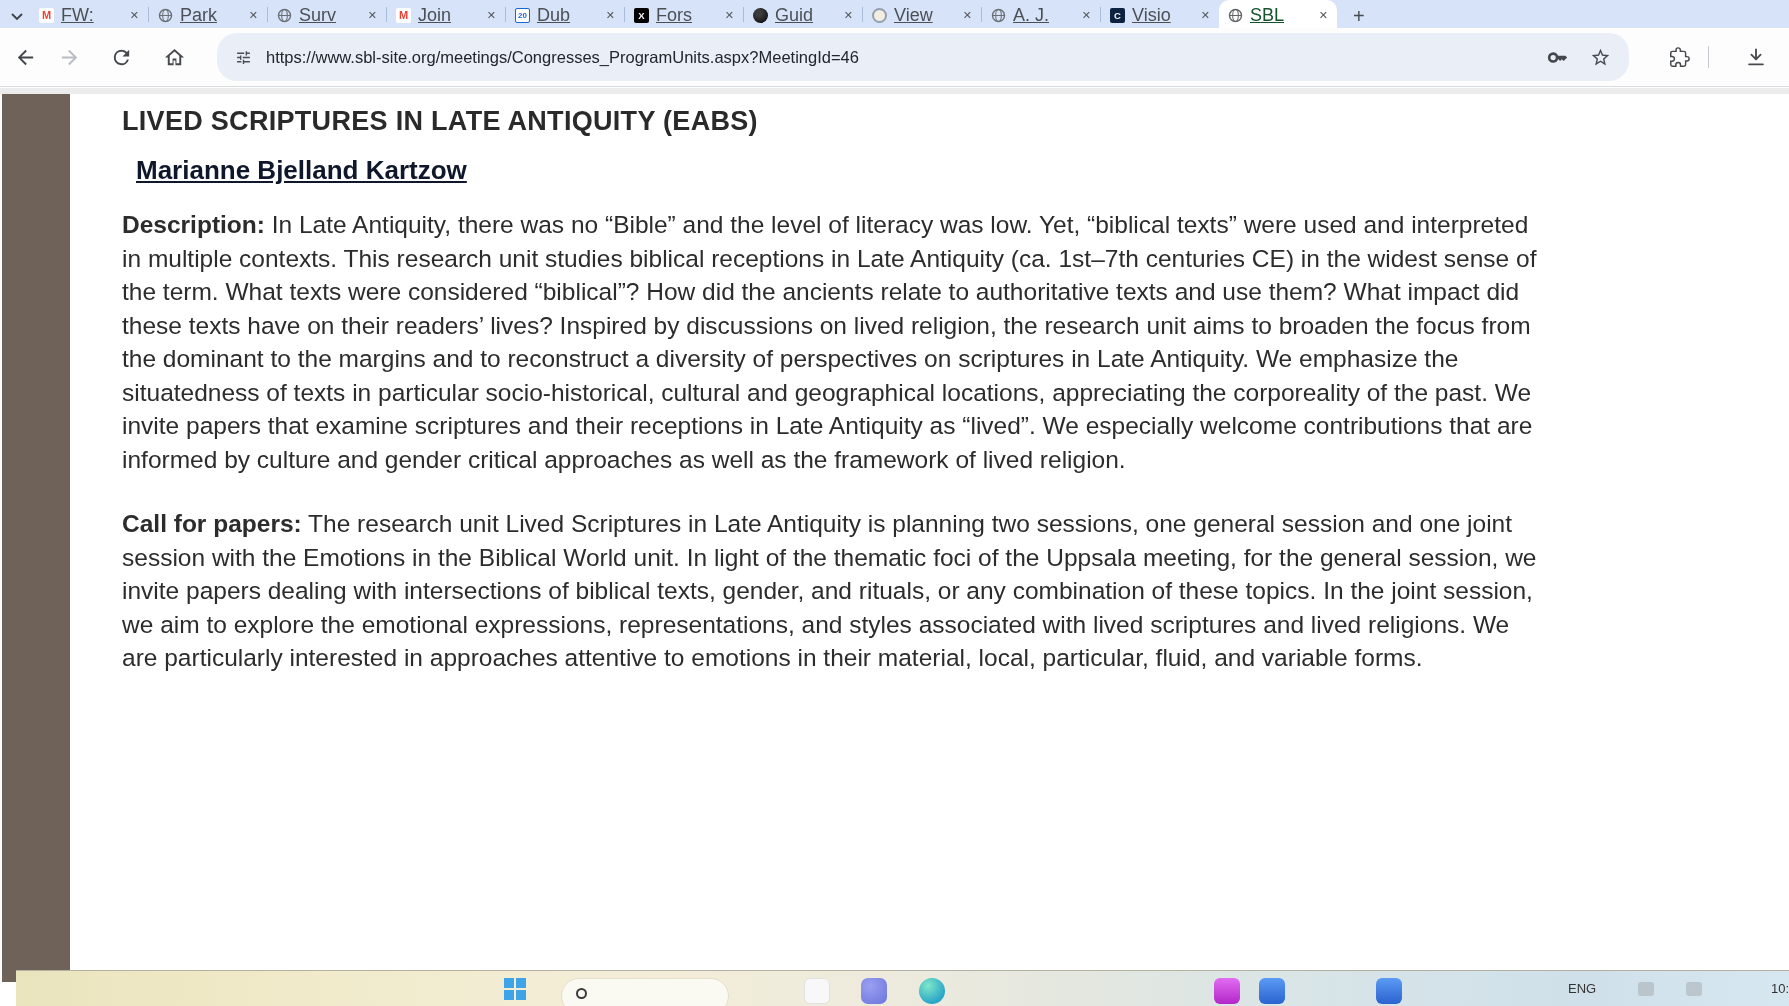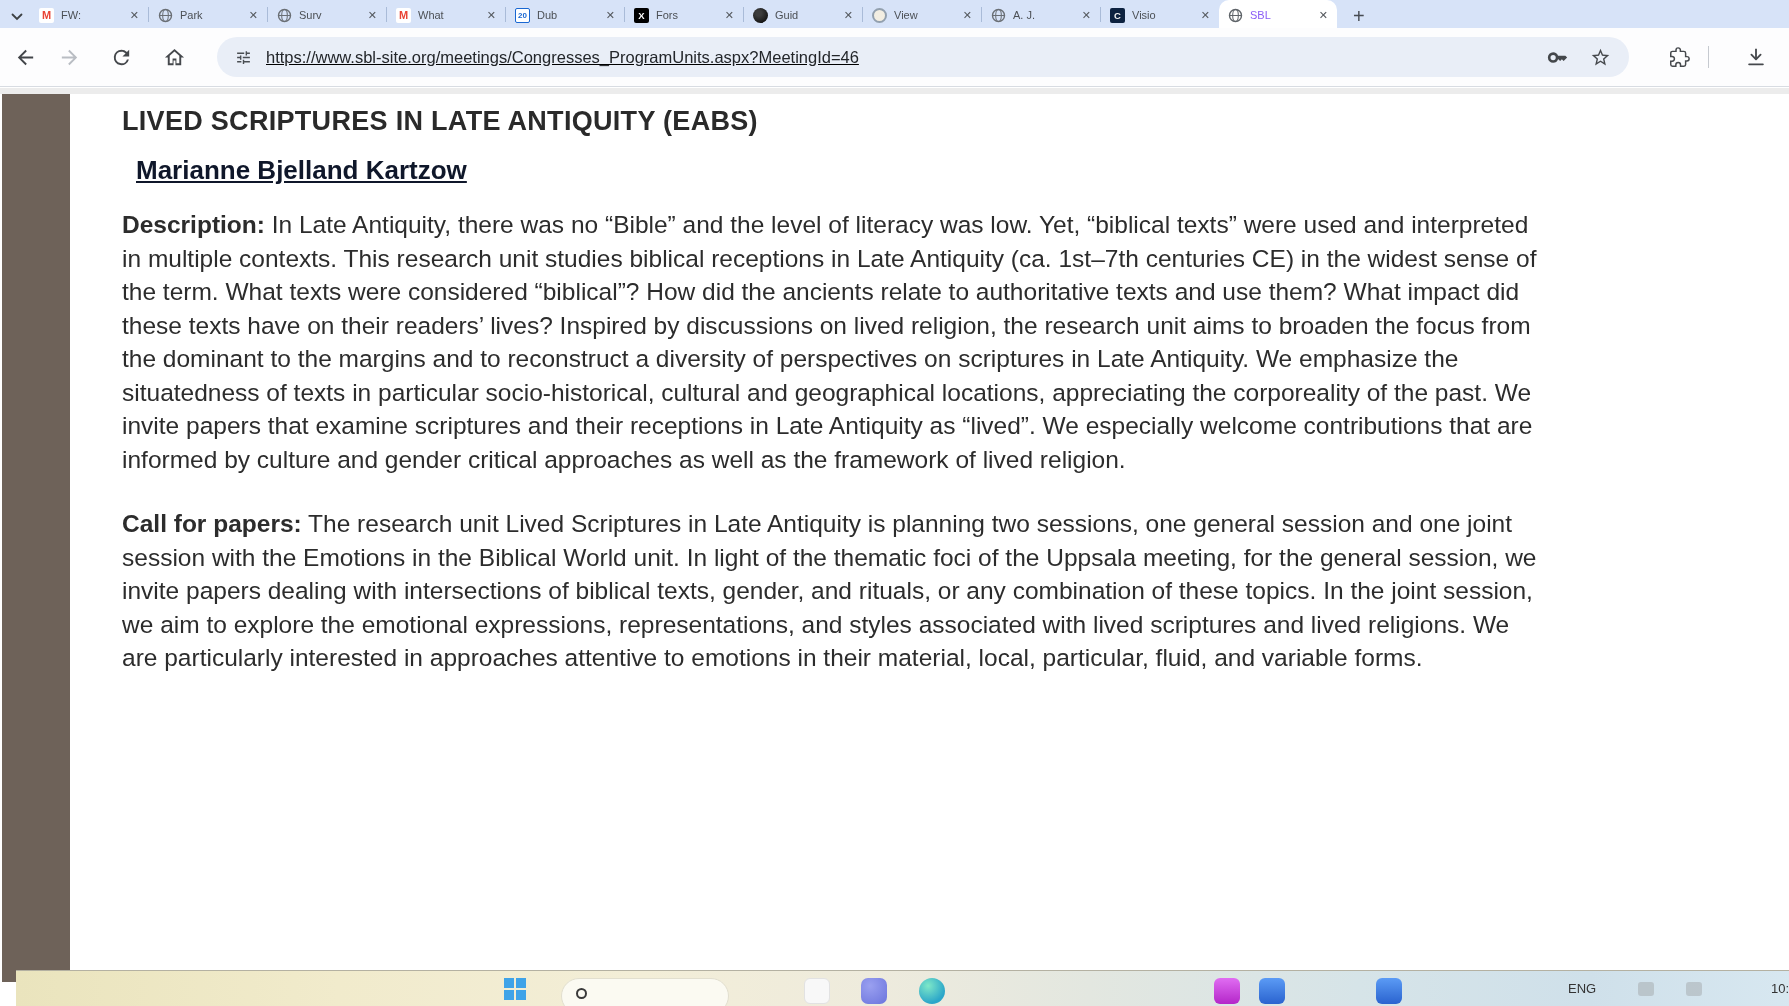--- a/index.html
+++ b/index.html
@@ -11,46 +11,46 @@
     position: absolute; top: 0; left: 0; width: 100%; height: 28px;
     background: #d7e3f8; display: flex; align-items: flex-end;
   }
   .tab-chevron { width: 26px; height: 22px; display: flex; align-items: center; justify-content: center; margin-left: 4px; }
   .tab {
     width: 118px; height: 28px; display: flex; align-items: center;
     padding: 2px 9px 0 9px; gap: 7px; flex: none; cursor: default;
   }
   .tab.active { background: #fff; border-radius: 10px 10px 0 0; }
   .tab-label {
-    flex: 1; font-size: 11px; color: #4c5055; white-space: nowrap; overflow: hidden;
-  }
-  .tab.active .tab-label { color: #8b5cf6; }
+    flex: 1; font-size: 18px; color: #4c5055; white-space: nowrap; overflow: hidden; text-decoration: underline;
+  }
+  .tab.active .tab-label { color: #14532d; }
   .tab-close { font-size: 11px; color: #54585d; line-height: 1; padding-top: 1px; }
   .tab-sep { width: 1px; height: 15px; background: #a9bbd8; margin-bottom: 6px; flex: none; }
   .newtab { font-size: 20px; color: #474b52; margin: 0 0 2px 16px; line-height: 1; }
 
   .fav { width: 15px; height: 15px; flex: none; display: flex; align-items: center; justify-content: center; }
   .fav-gmail { background: #fff; border-radius: 2px; color: #e94335; font-weight: bold; font-size: 11px; }
   .fav-calendar { background: #fff; border: 1.5px solid #1967d2; border-radius: 2px; color: #1967d2; font-weight: bold; font-size: 8px; }
   .fav-x { background: #000; border-radius: 2px; color: #fff; font-weight: bold; font-size: 9.5px; }
   .fav-dark { background: radial-gradient(circle at 38% 35%, #3c3c3c 20%, #141414 75%); border-radius: 50%; }
   .fav-ring { background: #f3eee2; border: 2.5px solid #93a0ae; border-radius: 50%; }
   .fav-navy { background: #0d2240; border-radius: 2px; color: #f2f2f2; font-weight: bold; font-size: 9.5px; }
 
   
   .toolbar {
     position: absolute; top: 28px; left: 0; width: 100%; height: 59px;
     background: #fdfdfe; border-bottom: 1px solid #d8dce2;
     display: flex; align-items: center;
   }
   .nav-btn { flex: none; display: flex; align-items: center; justify-content: center; }
   .omnibox {
-    flex: none; width: 1412px; height: 40px; margin-left: 31px;
+    flex: none; width: 1412px; height: 48px; margin-left: 31px;
     background: #e9eef7; border-radius: 20px;
-    display: flex; align-items: center; padding: 0 18px; gap: 14px; text-decoration: underline;
+    display: flex; align-items: center; padding: 0 18px; gap: 14px;
   }
   .omni-url { flex: 1; font-size: 16.5px; color: #23262a; white-space: nowrap; overflow: hidden; }
   .toolbar-sep { width: 1px; height: 22px; background: #c6cad0; margin-left: 18px; flex: none; }
 
   
   .page { position: absolute; top: 88px; left: 0; right: 0; bottom: 24px; background: #fff; overflow: hidden; }
   .page-topline { height: 6px; background: #ececec; }
   .side-strip { position: absolute; left: 2px; top: 6px; bottom: 0; width: 68px; background: #6e6259; }
   .content { position: absolute; left: 122px; top: 6px; width: 1424px; color: #2c2c2c; }
   .content h1 { font-size: 27px; font-weight: bold; color: #2a2a2a; margin: 12px 0 15px 0; letter-spacing: 0.3px; }
@@ -121,21 +121,21 @@
           <path d="M1.6 8h12.8" stroke="#6a6f75" stroke-width="1.1"></path>
         </svg>
     </span>
     <span class="tab-label">Surv</span>
     <span class="tab-close">✕</span>
   </div>
   <div class="tab-sep"></div>
 
   <div class="tab">
     <span class="fav fav-gmail">M</span>
-    <span class="tab-label">What</span>
+    <span class="tab-label">Join</span>
     <span class="tab-close">✕</span>
   </div>
   <div class="tab-sep"></div>
 
   <div class="tab">
     <span class="fav fav-calendar">20</span>
     <span class="tab-label">Dub</span>
     <span class="tab-close">✕</span>
   </div>
   <div class="tab-sep"></div>

